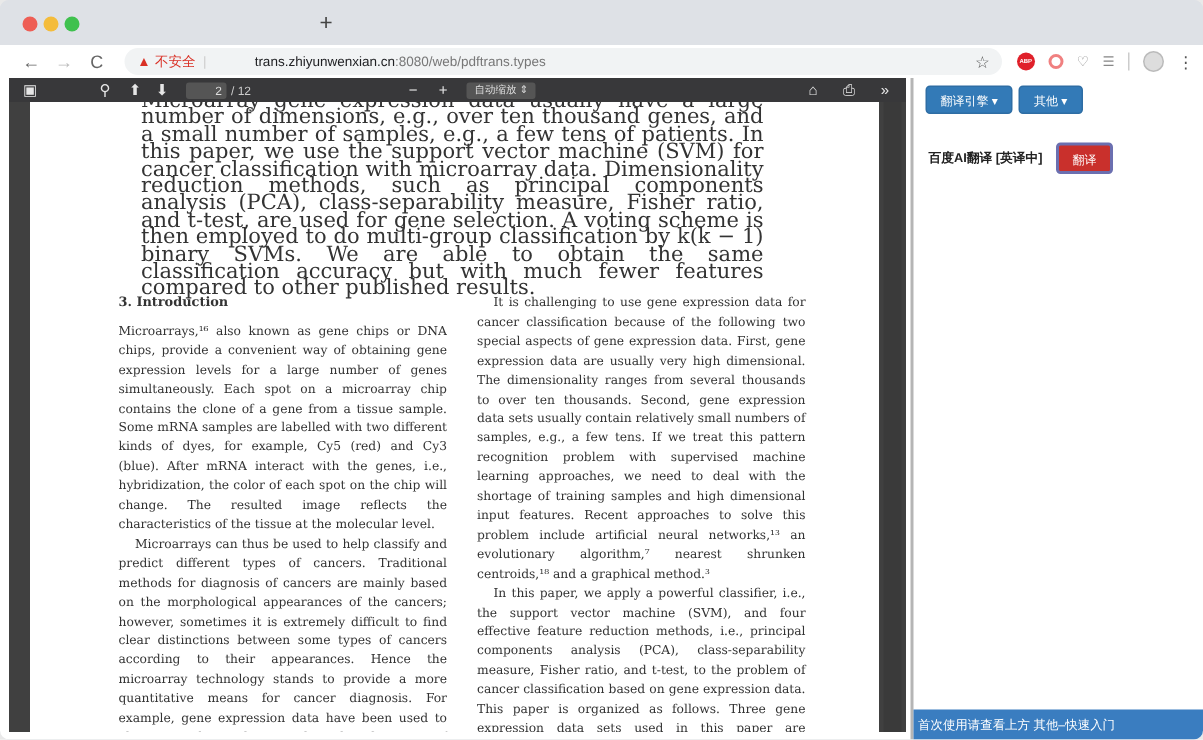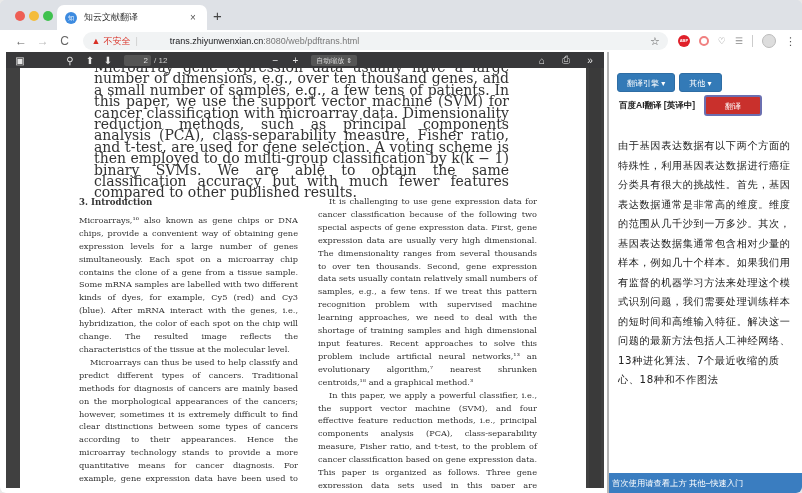--- a/index.html
+++ b/index.html
@@ -68,55 +68,50 @@
     .col-left { left: 59px; top: 128px; }
     .col-right { left: 298px; top: 127px; }
     .heading { font-weight: bold; font-size: 8.6px; margin-bottom: 5px; }
     .para { text-indent: 11px; }
     .para.first { text-indent: 0; }
 
     .pdf-scroll { position: absolute; left: 583px; top: 16px; width: 12px; height: 420px; background: #3a3a3a; }
 
     
     .panel { position: absolute; left: 607px; top: 0; width: 195px; height: 441px; background: #fff; border-left: 2px solid #b5b5b5; }
-    .btn-row { position: absolute; left: 8px; top: 21px; display: flex; gap: 4px; }
+    .btn-row { position: absolute; left: 8px; top: 5px; display: flex; gap: 4px; }
     .btn-blue { background: #337ab7; color: #fff; font-size: 8px; height: 19px; line-height: 19px; padding: 0 9px; border-radius: 3px; border: 1px solid #2e6da4; }
     .engine-row { position: absolute; left: 10px; top: 43px; display: flex; align-items: center; }
     .engine-label { font-size: 8.5px; font-weight: bold; color: #222; }
-    .btn-red { margin-left: 9px; background: #c9302c; color: #fff; font-size: 8px; height: 21px; line-height: 19px; padding: 0 19px; border-radius: 3px; border: 2px solid #6b6fb0; }
+    .btn-red { margin-left: 9px; background: #c9302c; color: #fff; font-size: 8px; height: 21px; line-height: 19px; padding: 0 9px; border-radius: 3px; border: 2px solid #6b6fb0; }
     .translation { position: absolute; left: 9px; top: 84px; width: 180px; font-size: 10.2px; line-height: 19.5px; color: #222; letter-spacing: 0.6px; font-family: "DejaVu Sans", sans-serif; }
     .footer-bar { position: absolute; left: 0; bottom: 0; width: 195px; height: 20px; background: #3a7dc0; color: #fff; font-size: 8.3px; line-height: 20px; padding-left: 3px; }
   </style>
 </head>
 <body>
 
 <div class="window">
 
   <div class="tabstrip">
     <span class="traffic tl-red"></span>
     <span class="traffic tl-yellow"></span>
     <span class="traffic tl-green"></span>
-    <div class="tab">
-      <span class="tab-favicon">知</span>
-      <span class="tab-title">知云文献翻译</span>
-      <span class="tab-close">×</span>
-    </div>
     <span class="new-tab">+</span>
   </div>
 
   <div class="toolbar">
     <span class="nav-btn nav-back">←</span>
     <span class="nav-btn nav-fwd">→</span>
     <span class="nav-btn nav-reload">C</span>
     <div class="omnibox">
       <span class="warn-icon">▲</span>
       <span class="insecure">不安全</span>
       <span class="sep">|</span>
       <span class="url-host">trans.zhiyunwenxian.cn</span>
-      <span class="url-rest">:8080/web/pdftrans.html</span>
+      <span class="url-rest">:8080/web/pdftrans.types</span>
       <span class="star">☆</span>
     </div>
     <div class="ext">
       <span class="ext-abp">ABP</span>
       <span class="ext-ring"></span>
       <span class="ext-shield">♡</span>
       <span class="ext-list">☰</span>
       <span class="vsep"></span>
       <span class="avatar"></span>
       <span class="kebab">⋮</span>
@@ -161,18 +156,17 @@
 
     <div class="panel">
       <div class="btn-row">
         <span class="btn-blue">翻译引擎 ▾</span>
         <span class="btn-blue">其他 ▾</span>
       </div>
       <div class="engine-row">
         <span class="engine-label">百度AI翻译 [英译中]</span>
         <span class="btn-red">翻译</span>
       </div>
-      <div class="translation">由于基因表达数据有以下两个方面的特殊性，利用基因表达数据进行癌症分类具有很大的挑战性。首先，基因表达数据通常是非常高的维度。维度的范围从几千沙到一万多沙。其次，基因表达数据集通常包含相对少量的样本，例如几十个样本。如果我们用有监督的机器学习方法来处理这个模式识别问题，我们需要处理训练样本的短时间和高维输入特征。解决这一问题的最新方法包括人工神经网络、13种进化算法、7个最近收缩的质心、18种和不作图法</div>
       <div class="footer-bar">首次使用请查看上方 其他–快速入门</div>
     </div>
 
   </div>
 </div>
 
 </body></html>

